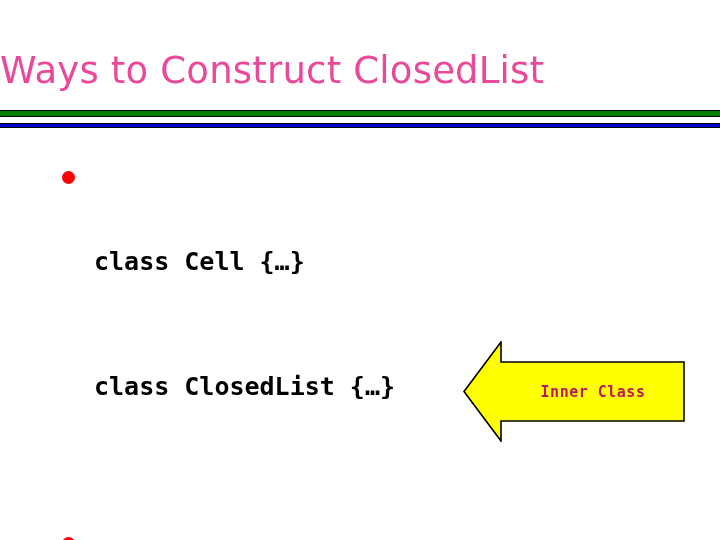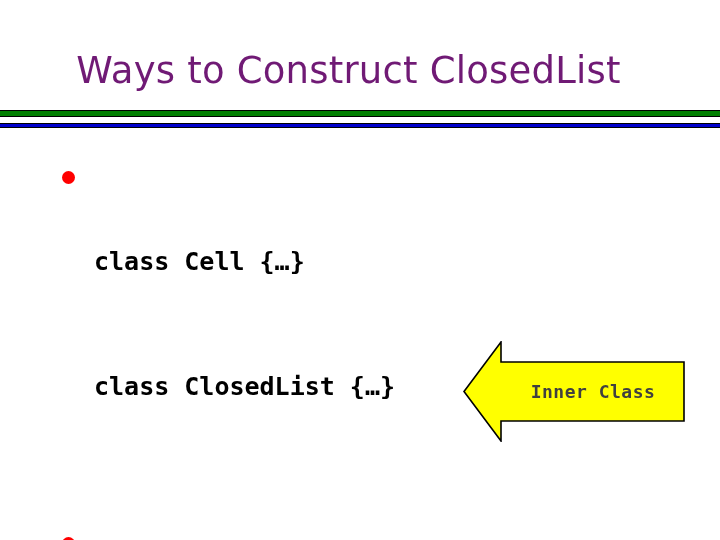--- a/index.html
+++ b/index.html
@@ -18,27 +18,27 @@
     background: #ffffff;
     overflow: hidden;
   }
 
   
   #title {
     position: absolute;
     left: 0;
     top: 48px;
     width: 697px;
-    text-align: center;
+    text-align: left;
     font-family: "DejaVu Sans", sans-serif;
     font-size: 37px;
     line-height: 46px;
     font-weight: 400;
     letter-spacing: 0.2px;
-    color: #701a75;
+    color: #ec4899;
     white-space: nowrap;
   }
 
   
   #divider {
     position: absolute;
     left: 0;
     top: 110px;
     width: 720px;
     height: 20px;
@@ -121,24 +121,24 @@
     left: 0;
     top: 0;
     width: 222px;
     height: 101px;
     display: flex;
     align-items: center;
     justify-content: center;
     padding-left: 38px;
     box-sizing: border-box;
     font-family: "DejaVu Sans Mono", "Liberation Mono", monospace;
-    font-size: 18px;
+    font-size: 15px;
     font-weight: bold;
     letter-spacing: 0.5px;
-    color: #404040;
+    color: #be185d;
     white-space: nowrap;
   }
 </style>
 </head>
 <body>
 
 <div id="slide">
 
   <div id="title">Ways to Construct ClosedList</div>
 

